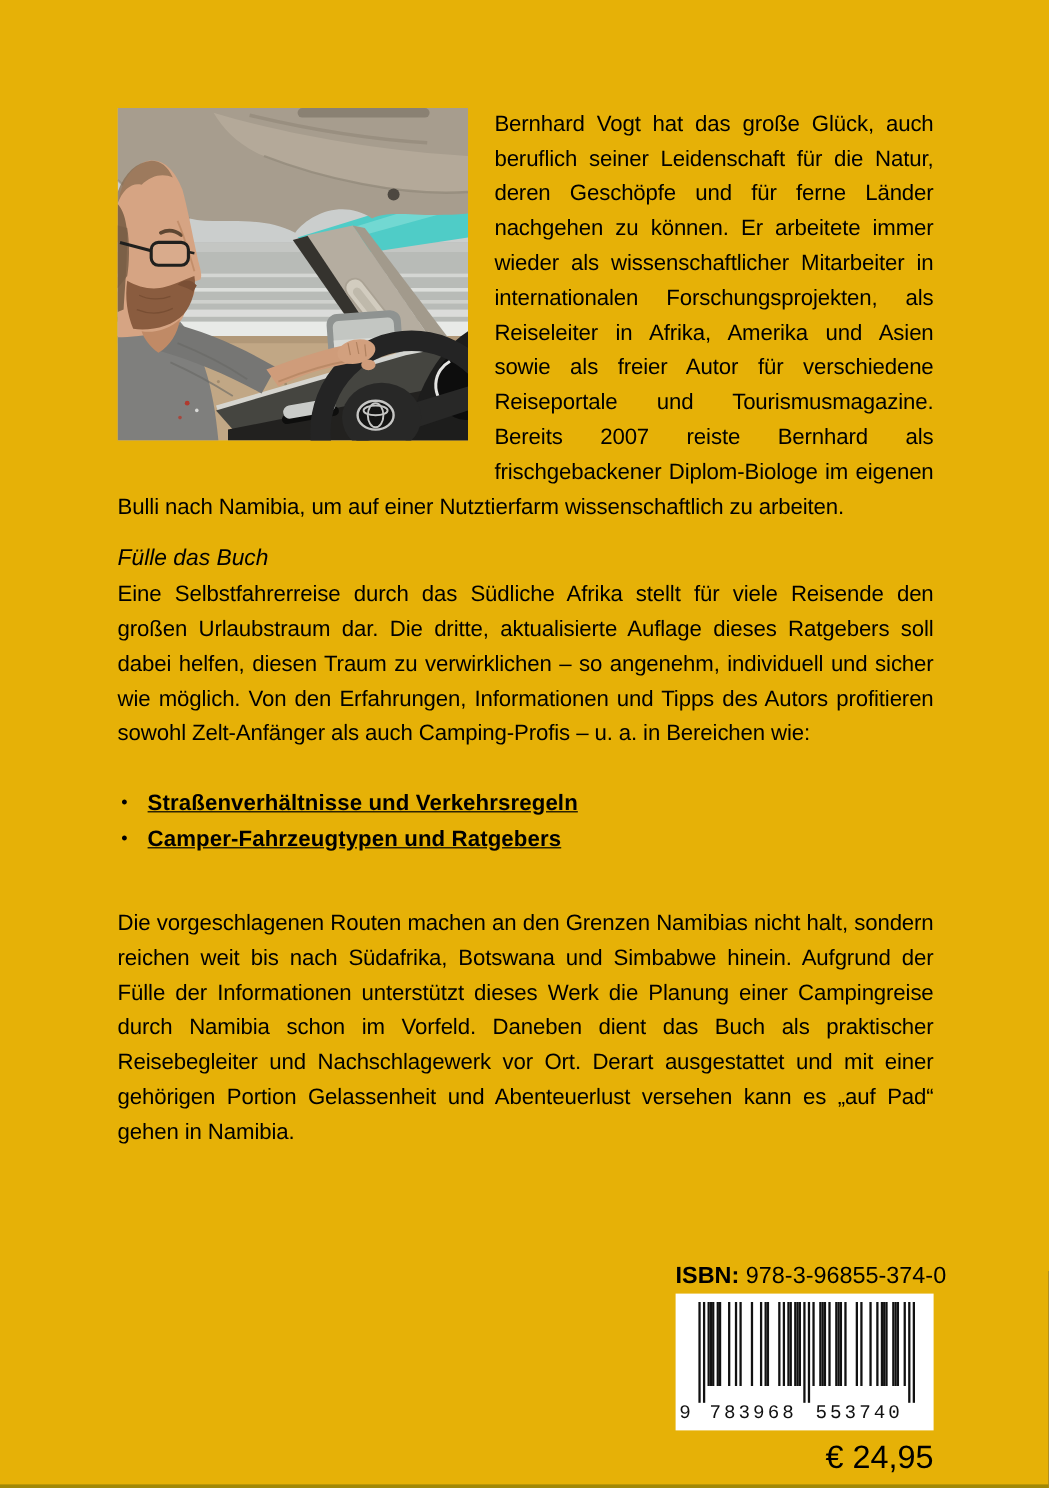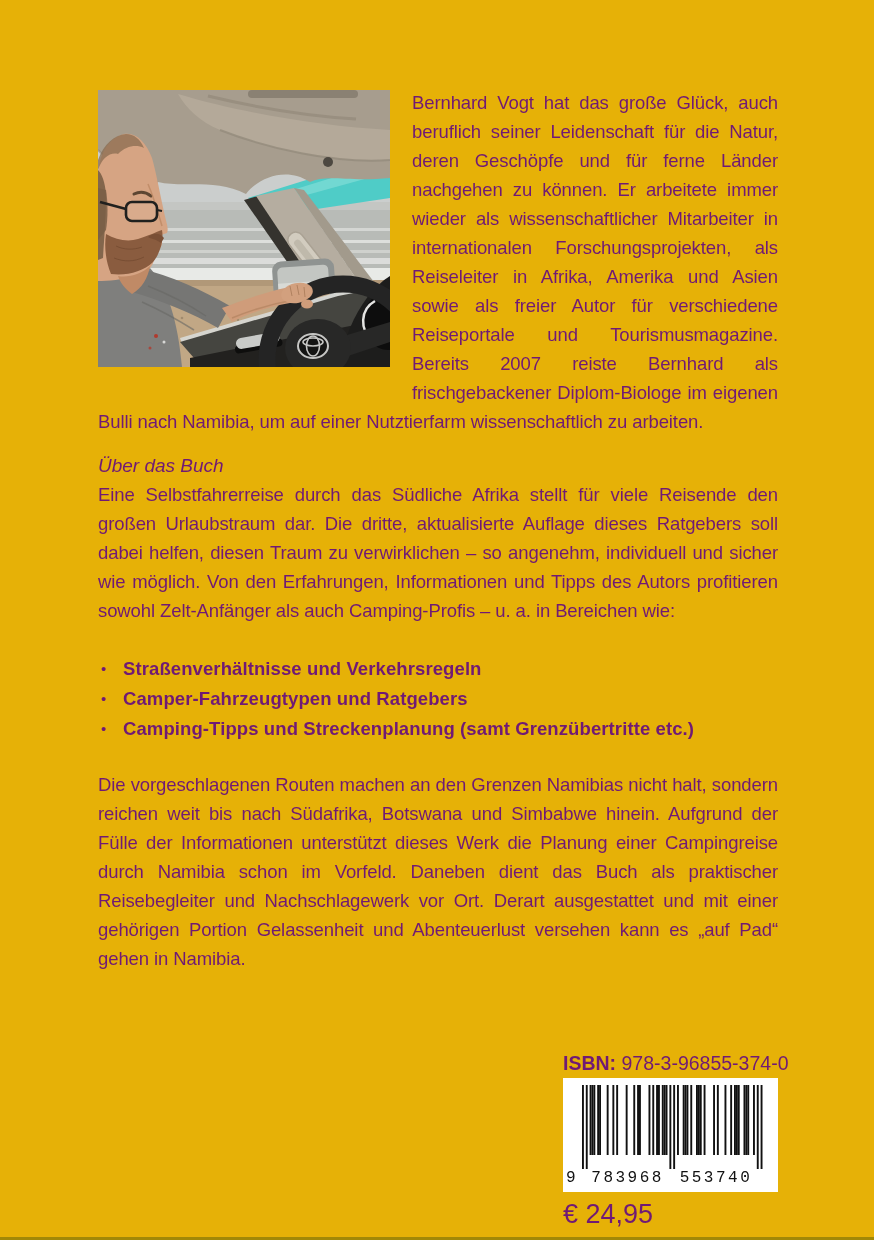--- a/index.html
+++ b/index.html
@@ -2,21 +2,21 @@
 <html><head>
 <meta charset="utf-8">
 <style>
   html,body { margin:0; padding:0; background:#555; }
   .page {
     position:relative;
     width:874px; height:1240px;
     margin:0 auto;
     background:#E6B107;
     font-family:"Liberation Sans", sans-serif;
-    color:#701a75;
+    color:#000000;
     overflow:hidden;
   }
   .content {
     position:absolute;
     left:98px; top:88px;
     width:680px;
   }
   .body-text {
     font-size:18.5px;
     line-height:29px;
@@ -35,37 +35,38 @@
     font-style:italic;
     font-weight:400;
     font-size:19px;
     line-height:29px;
     margin:15px 0 0 0;
   }
   .bullet-list {
     list-style:none;
     margin:29px 0 0 0;
     padding:0;
+    text-decoration:underline;
   }
   .bullet-list li {
     position:relative;
     padding-left:25px;
     font-size:18.5px;
     line-height:29.8px;
     font-weight:700;
     letter-spacing:0.1px;
   }
   .bullet-list li::before {
     content:"\2022";
     position:absolute;
     left:3px; top:0;
     font-size:15px;
     font-weight:400;
   }
-  .outro { margin-top:27px; }
+  .outro { margin-top:40px; }
   .isbn-block {
     position:absolute;
     left:563px; top:1052px;
     width:215px;
     text-align:center;
   }
   .isbn-line {
     font-size:19.5px;
     line-height:22px;
     white-space:nowrap;
@@ -74,21 +75,21 @@
   }
   .isbn-label { font-weight:700; }
   .barcode-box {
     width:215px; height:114px;
     background:#FFFFFF;
   }
   .price {
     margin-top:7px;
     font-size:27px;
     line-height:30px;
-    text-align:left;
+    text-align:right;
   }
   .bottom-edge {
     position:absolute;
     left:0; bottom:0;
     width:100%; height:3px;
     background:#A18807;
   }
 </style>
 </head>
 <body>
@@ -200,28 +201,27 @@
           <path d="M20,186 C30,188 44,184 52,176 C50,188 44,198 34,204 C26,198 22,192 20,186 Z" fill="#c08a66"></path>
 
           <rect x="28" y="112" width="31" height="19" rx="6" fill="#ffffff" opacity="0.08"></rect>
           <rect x="28" y="112" width="31" height="19" rx="6" fill="none" stroke="#20201e" stroke-width="2.6"></rect>
           <path d="M28,119 L2,112" stroke="#20201e" stroke-width="2.6"></path>
           <path d="M59,120 L64,121" stroke="#20201e" stroke-width="2"></path>
         </svg>
       </span><span>Bernhard Vogt hat das große Glück, auch beruflich seiner Leidenschaft für die Natur, deren Geschöpfe und für ferne Länder nachgehen zu können. Er arbeitete immer wieder als wissenschaftlicher Mitarbeiter in internationalen Forschungsprojekten, als Reiseleiter in Afrika, Amerika und Asien sowie als freier Autor für verschiedene Reiseportale und Tourismusmagazine. Bereits 2007 reiste Bernhard als frischgebackener Diplom-Biologe im eigenen Bulli nach Namibia, um auf einer Nutztierfarm wissenschaftlich zu arbeiten.</span>
     </p>
 
-    <h2 class="about-heading">Über das Buch</h2>
+    <h2 class="about-heading">Fülle das Buch</h2>
 
     <p class="body-text"><span>Eine Selbstfahrerreise durch das Südliche Afrika stellt für viele Reisende den großen Urlaubstraum dar. Die dritte, aktualisierte Auflage dieses Ratgebers soll dabei helfen, diesen Traum zu verwirklichen – so angenehm, individuell und sicher wie möglich. Von den Erfahrungen, Informationen und Tipps des Autors profitieren sowohl Zelt-Anfänger als auch Camping-Profis – u. a. in Bereichen wie:</span></p>
 
     <ul class="bullet-list">
       <li><span>Straßenverhältnisse und Verkehrsregeln</span></li>
       <li><span>Camper-Fahrzeugtypen und Ratgebers</span></li>
-      <li><span>Camping-Tipps und Streckenplanung (samt Grenzübertritte etc.)</span></li>
     </ul>
 
     <p class="body-text outro"><span>Die vorgeschlagenen Routen machen an den Grenzen Namibias nicht halt, sondern reichen weit bis nach Südafrika, Botswana und Simbabwe hinein. Aufgrund der Fülle der Informationen unterstützt dieses Werk die Planung einer Campingreise durch Namibia schon im Vorfeld. Daneben dient das Buch als praktischer Reisebegleiter und Nachschlagewerk vor Ort. Derart ausgestattet und mit einer gehörigen Portion Gelassenheit und Abenteuerlust versehen kann es „auf Pad“ gehen in Namibia.</span></p>
 
   </div>
 
   <div class="isbn-block">
     <div class="isbn-line">
       <span class="isbn-label">ISBN:</span>
       <span>978-3-96855-374-0</span>

